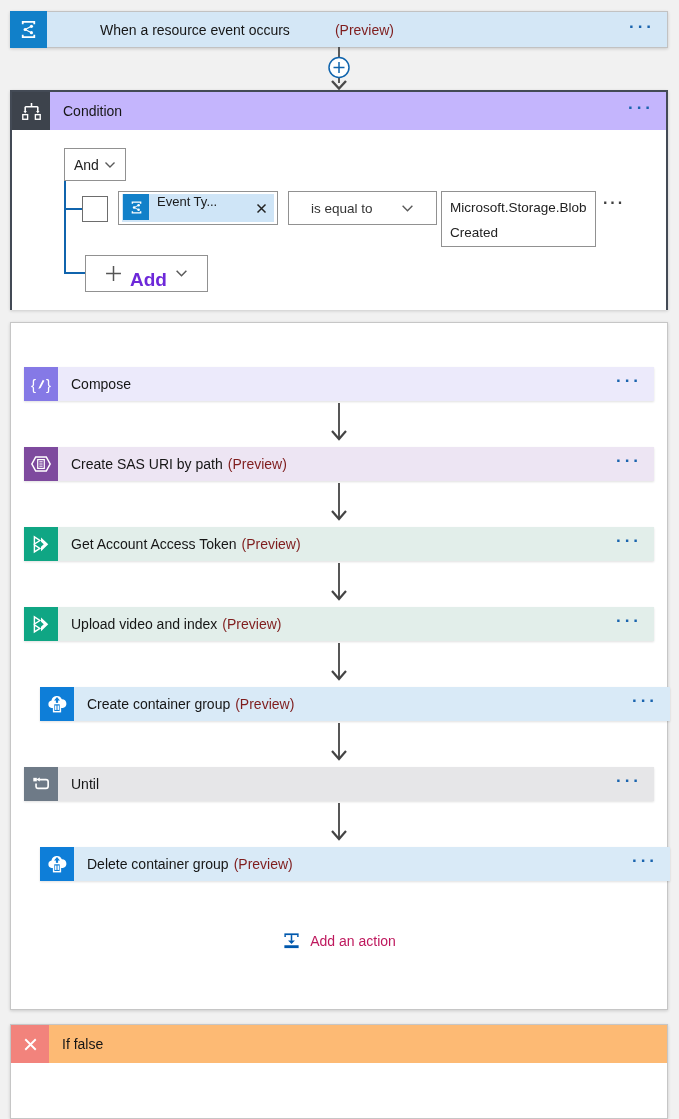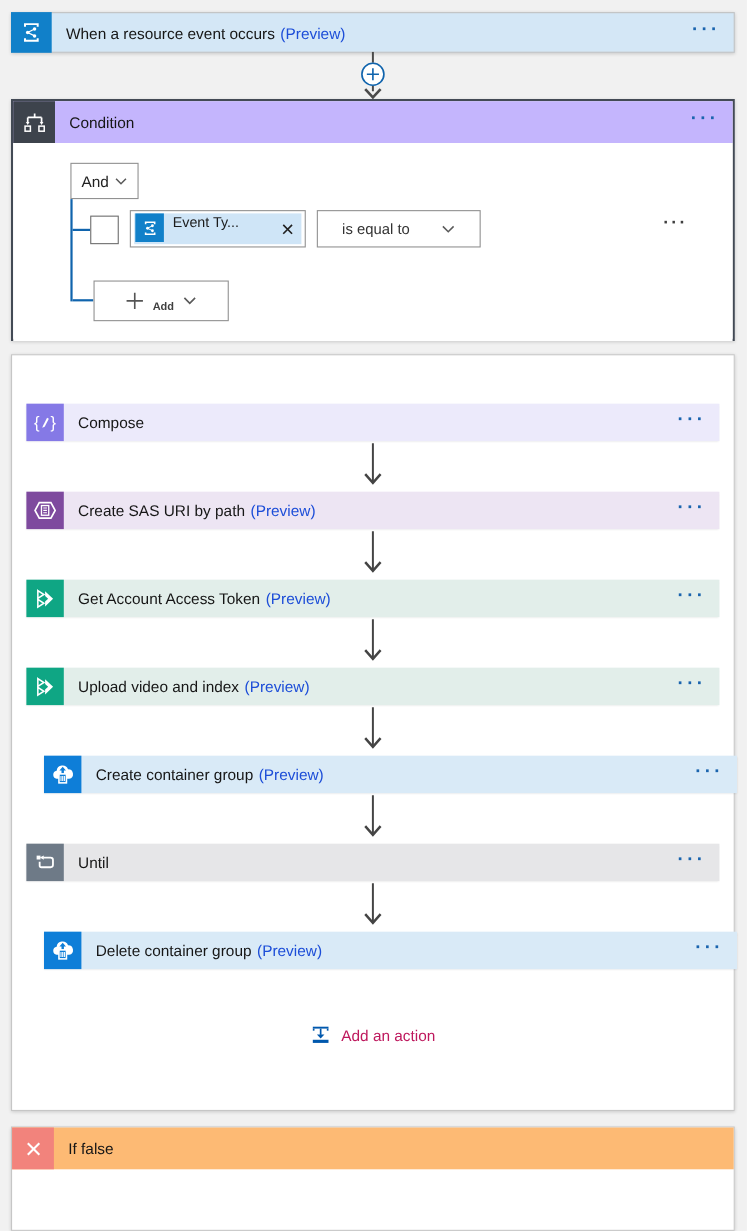--- a/index.html
+++ b/index.html
@@ -9,26 +9,26 @@
     font-family:"Liberation Sans", sans-serif;
     -webkit-font-smoothing:antialiased;
   }
   .abs{position:absolute;}
   .shadow{box-shadow:0 1px 3px rgba(0,0,0,.16);}
 
   
   .bar{display:flex;align-items:center;background:#fff;}
   .bar-icon{flex:none;display:flex;align-items:center;justify-content:center;color:#fff;}
   .bar-title{margin-left:13px;font-size:14px;color:#161616;white-space:nowrap;}
-  .bar-preview{margin-left:5px;font-size:14px;color:#1d4ed8;white-space:nowrap;}
+  .bar-preview{margin-left:5px;font-size:14px;color:#7f1d1d;white-space:nowrap;}
   .bar-menu{margin-left:auto;padding:0 12px 6px 8px;color:#1a64ae;font-weight:700;
             font-size:17px;letter-spacing:3px;line-height:10px;cursor:pointer;}
 
   
-  #trigger{left:10px;top:11px;width:658px;height:37px;background:#d4e7f6;border:1px solid #c2c2c2;box-sizing:border-box;}
+  #trigger{left:10px;top:11px;width:658px;height:37px;background:#d4e7f6;border:1px solid #c2c2c2;box-sizing:border-box;gap:40px;}
   #trigger .bar-icon{width:37px;height:37px;margin:-1px 0 0 -1px;background:#1180c9;}
 
   
   .connector{display:flex;justify-content:center;}
   #connector1{left:319px;top:47px;width:40px;height:43px;}
 
   
   #condition{left:10px;top:90px;width:658px;height:220px;background:#fff;border:2px solid #434a55;box-sizing:border-box;}
   #condition-header{display:flex;align-items:center;height:38px;background:#c4b5fd;}
   #condition-header .bar-icon{width:38px;height:38px;background:#3d434c;}
@@ -44,21 +44,21 @@
   #token-box{left:106px;top:61px;width:160px;height:34px;padding:3px;cursor:pointer;}
   #token-pill{display:flex;background:#cfe5f7;height:28px;width:100%;}
   #token-pill .tok-icon{flex:none;width:26px;height:26px;margin-left:1px;background:#1180c9;display:flex;align-items:center;justify-content:center;}
   #token-pill .tok-label{font-size:13px;color:#1b1b1b;margin:0 4px 0 8px;white-space:nowrap;overflow:hidden;}
   #token-pill .tok-close{margin-left:auto;padding:0 7px;display:flex;align-items:center;cursor:pointer;}
   #op-box{left:276px;top:61px;width:149px;height:34px;justify-content:space-between;padding:0 22px;font-size:13.5px;color:#333;cursor:pointer;}
   #value-box{left:429px;top:61px;width:155px;height:56px;font-size:13.5px;color:#222;
              padding:3px 8px;line-height:25px;display:block;word-break:break-word;}
   #row-menu{left:591px;top:64px;color:#3f3f3f;font-weight:700;font-size:16px;letter-spacing:2px;cursor:pointer;}
   #add-btn{left:73px;top:125px;width:123px;height:37px;justify-content:center;gap:8px;cursor:pointer;}
-  #add-btn .add-label{font-size:10px;font-weight:700;color:#404040;margin-top:12px;}
+  #add-btn .add-label{font-size:19px;font-weight:700;color:#6d28d9;margin-top:12px;}
 
   
   .branch{background:#fff;border:1px solid #c6c6c6;box-sizing:border-box;}
   #iftrue{left:10px;top:322px;width:658px;height:688px;}
   #iffalse{left:10px;top:1024px;width:658px;height:95px;}
   .branch-header{display:flex;align-items:center;height:38px;}
   .branch-header .bar-icon{width:38px;height:38px;}
   #iftrue .branch-header{background:#e7f4e8;}
   #iftrue .branch-header .bar-icon{background:#72c472;}
   #iffalse .branch-header{background:#fdba74;}
@@ -165,20 +165,21 @@
       </div>
     </div>
 
     <div id="op-box" class="abs cbox">
       <span>is equal to</span>
       <svg width="13" height="9" viewBox="0 0 12 8">
         <polyline points="1.5,1.5 6,6 10.5,1.5" stroke="#5a5a5a" stroke-width="1.3" fill="none"></polyline>
       </svg>
     </div>
 
+    <div id="value-box" class="abs cbox">Microsoft.Storage.Blob Created</div>
 
     <div id="row-menu" class="abs">···</div>
 
     <div id="add-btn" class="abs cbox">
       <svg width="17" height="17" viewBox="0 0 16 16">
         <path d="M8 1 V15 M1 8 H15" stroke="#555" stroke-width="1.4"></path>
       </svg>
       <span class="add-label">Add</span>
       <svg width="13" height="9" viewBox="0 0 12 8">
         <polyline points="1.5,1.5 6,6 10.5,1.5" stroke="#5a5a5a" stroke-width="1.4" fill="none"></polyline>

